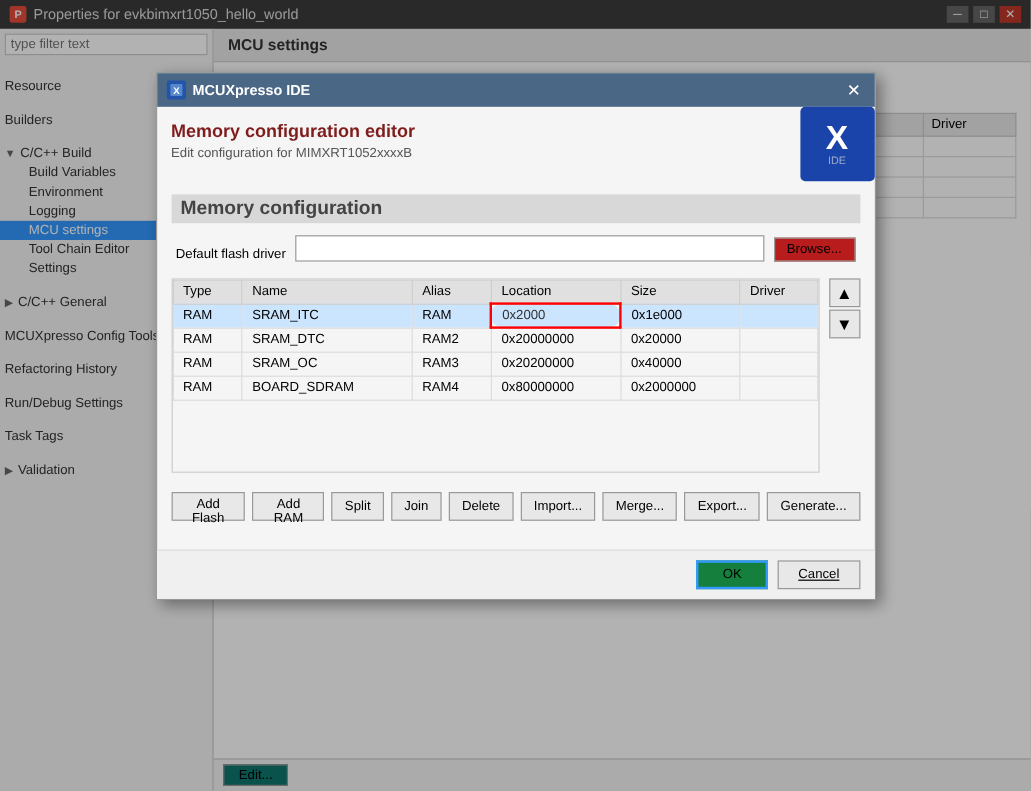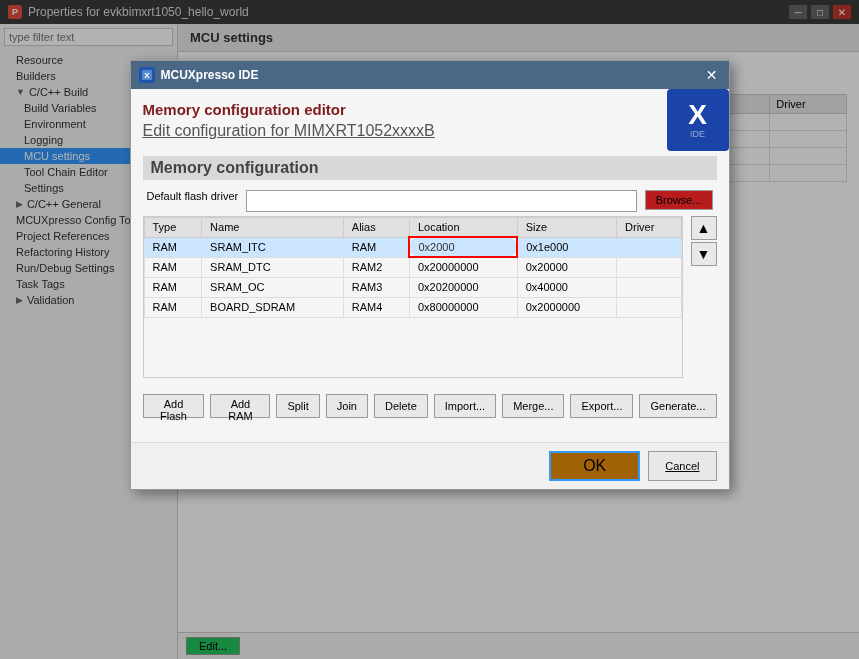--- a/index.html
+++ b/index.html
@@ -17,55 +17,55 @@
 
     .content-area { display: flex; flex: 1; overflow: hidden; }
 
     
     .sidebar { width: 178px; background: #f5f5f5; border-right: 1px solid #ccc; display: flex; flex-direction: column; }
     .sidebar-filter { padding: 4px; }
     .sidebar-filter input { width: 100%; padding: 2px 4px; font-size: 11px; border: 1px solid #ccc; background: white; }
     .sidebar-tree { flex: 1; overflow-y: auto; padding: 2px 0; }
     .tree-item { padding: 2px 4px 2px 12px; cursor: pointer; font-size: 11px; color: #333; display: flex; align-items: center; gap: 2px; }
     .tree-item.selected { background: #3399ff; color: white; }
-    .tree-item.parent { padding-left: 16px; }
+    .tree-item.parent { padding-left: 4px; margin-top: 12px; }
     .tree-item .arrow { font-size: 9px; margin-right: 2px; color: #666; }
     .tree-child { padding-left: 24px; }
 
     
     .main-panel { flex: 1; display: flex; flex-direction: column; overflow: hidden; }
     .panel-header { background: #e8e8e8; padding: 6px 12px; border-bottom: 1px solid #ccc; font-size: 13px; font-weight: bold; color: #333; }
 
     .panel-content { flex: 1; overflow-y: auto; padding: 8px; background: white; }
 
     
     .mcu-section { padding: 4px; }
     .data-table { width: 100%; border-collapse: collapse; font-size: 11px; }
     .data-table th { background: #e8e8e8; padding: 3px 6px; border: 1px solid #ccc; text-align: left; font-weight: normal; }
     .data-table td { padding: 2px 6px; border: 1px solid #ddd; }
 
     .bottom-buttons { padding: 4px 8px; background: #f5f5f5; border-top: 1px solid #ccc; }
-    .btn-edit { padding: 2px 12px; font-size: 11px; border: 1px solid #999; background: #22c55e; cursor: pointer; }
+    .btn-edit { padding: 2px 12px; font-size: 11px; border: 1px solid #999; background: #0f766e; cursor: pointer; }
 
     
     .dialog-overlay { position: fixed; top: 0; left: 0; width: 100%; height: 100%; background: rgba(0,0,0,0.3); display: flex; align-items: flex-start; justify-content: center; padding-top: 60px; z-index: 100; }
     .dialog { background: #f5f5f5; border: 1px solid #999; width: 600px; box-shadow: 4px 4px 12px rgba(0,0,0,0.4); }
     .dialog-title-bar { background: #4a6785; color: white; padding: 6px 8px; display: flex; align-items: center; justify-content: space-between; }
     .dialog-title-bar-left { display: flex; align-items: center; gap: 6px; }
     .dialog-title-icon { width: 16px; height: 16px; background: #2255aa; border-radius: 2px; display: flex; align-items: center; justify-content: center; }
     .dialog-title-icon svg { width: 12px; height: 12px; }
     .dialog-title-text { font-size: 12px; font-weight: bold; }
     .dialog-close-btn { width: 18px; height: 16px; background: none; border: none; color: white; font-size: 14px; cursor: pointer; display: flex; align-items: center; justify-content: center; }
 
     .dialog-body { padding: 12px; }
     .dialog-main-header { font-size: 15px; font-weight: bold; color: #7f1d1d; margin-bottom: 4px; }
-    .dialog-sub-text { font-size: 16px; color: #555; margin-bottom: 16px; text-decoration: underline; }
+    .dialog-sub-text { font-size: 11px; color: #555; margin-bottom: 28px; }
 
     .section-title { background: #d8d8d8; padding: 3px 8px; font-size: 16px; font-weight: bold; color: #444; margin-bottom: 6px; }
-    .flash-driver-row { display: flex; align-items: flex-start; gap: 8px; padding: 4px 4px; }
+    .flash-driver-row { display: flex; align-items: flex-end; gap: 8px; margin-bottom: 10px; padding: 4px 4px; }
     .flash-driver-label { font-size: 11px; white-space: nowrap; }
     .flash-driver-input { flex: 1; padding: 2px 4px; border: 1px solid #999; font-size: 11px; height: 22px; }
     .browse-btn { padding: 2px 10px; font-size: 11px; border: 1px solid #999; background: #b91c1c; cursor: pointer; height: 20px; }
 
     .mem-table { width: 100%; border-collapse: collapse; font-size: 11px; }
     .mem-table th { background: #e0e0e0; padding: 3px 8px; border: 1px solid #ccc; text-align: left; font-weight: normal; font-size: 11px; }
     .mem-table td { padding: 2px 8px; border: 1px solid #ddd; height: 20px; }
     .mem-table tr.selected td { background: #cce5ff; }
     .location-highlighted { border: 2px solid red !important; border-radius: 10px; color: #333; }
 
@@ -75,21 +75,21 @@
     .side-buttons { display: flex; flex-direction: column; gap: 2px; margin-left: 4px; }
     .side-btn { width: 26px; height: 24px; border: 1px solid #999; background: #e8e8e8; cursor: pointer; font-size: 14px; display: flex; align-items: center; justify-content: center; }
 
     .table-with-side { display: flex; gap: 4px; margin-bottom: 8px; }
     .table-main { flex: 1; }
 
     .action-buttons { display: flex; gap: 6px; margin-bottom: 12px; }
     .action-btn { padding: 3px 10px; font-size: 11px; border: 1px solid #999; background: #e8e8e8; cursor: pointer; height: 24px; }
 
     .dialog-footer { display: flex; justify-content: flex-end; gap: 8px; padding: 8px 12px; border-top: 1px solid #ddd; background: #f0f0f0; }
-    .ok-btn { padding: 4px 32px; font-size: 16px; background: #a16207; border: 2px solid #3399ff; cursor: pointer; }
+    .ok-btn { padding: 4px 20px; font-size: 11px; background: #15803d; border: 2px solid #3399ff; cursor: pointer; }
     .cancel-btn { padding: 4px 16px; font-size: 11px; background: #e8e8e8; border: 1px solid #999; cursor: pointer; text-decoration: underline; }
   </style>
 </head>
 <body>
 
 <div class="main-window">
 
   <div class="title-bar">
     <div class="title-bar-left">
       <div class="title-bar-icon">P</div>
@@ -136,23 +136,20 @@
         </div>
         <div class="tree-item tree-child">
           <span>Settings</span>
         </div>
         <div class="tree-item parent">
           <span class="arrow">▶</span>
           <span>C/C++ General</span>
         </div>
         <div class="tree-item parent">
           <span>MCUXpresso Config Tools</span>
-        </div>
-        <div class="tree-item parent">
-          <span>Project References</span>
         </div>
         <div class="tree-item parent">
           <span>Refactoring History</span>
         </div>
         <div class="tree-item parent">
           <span>Run/Debug Settings</span>
         </div>
         <div class="tree-item parent">
           <span>Task Tags</span>
         </div>

